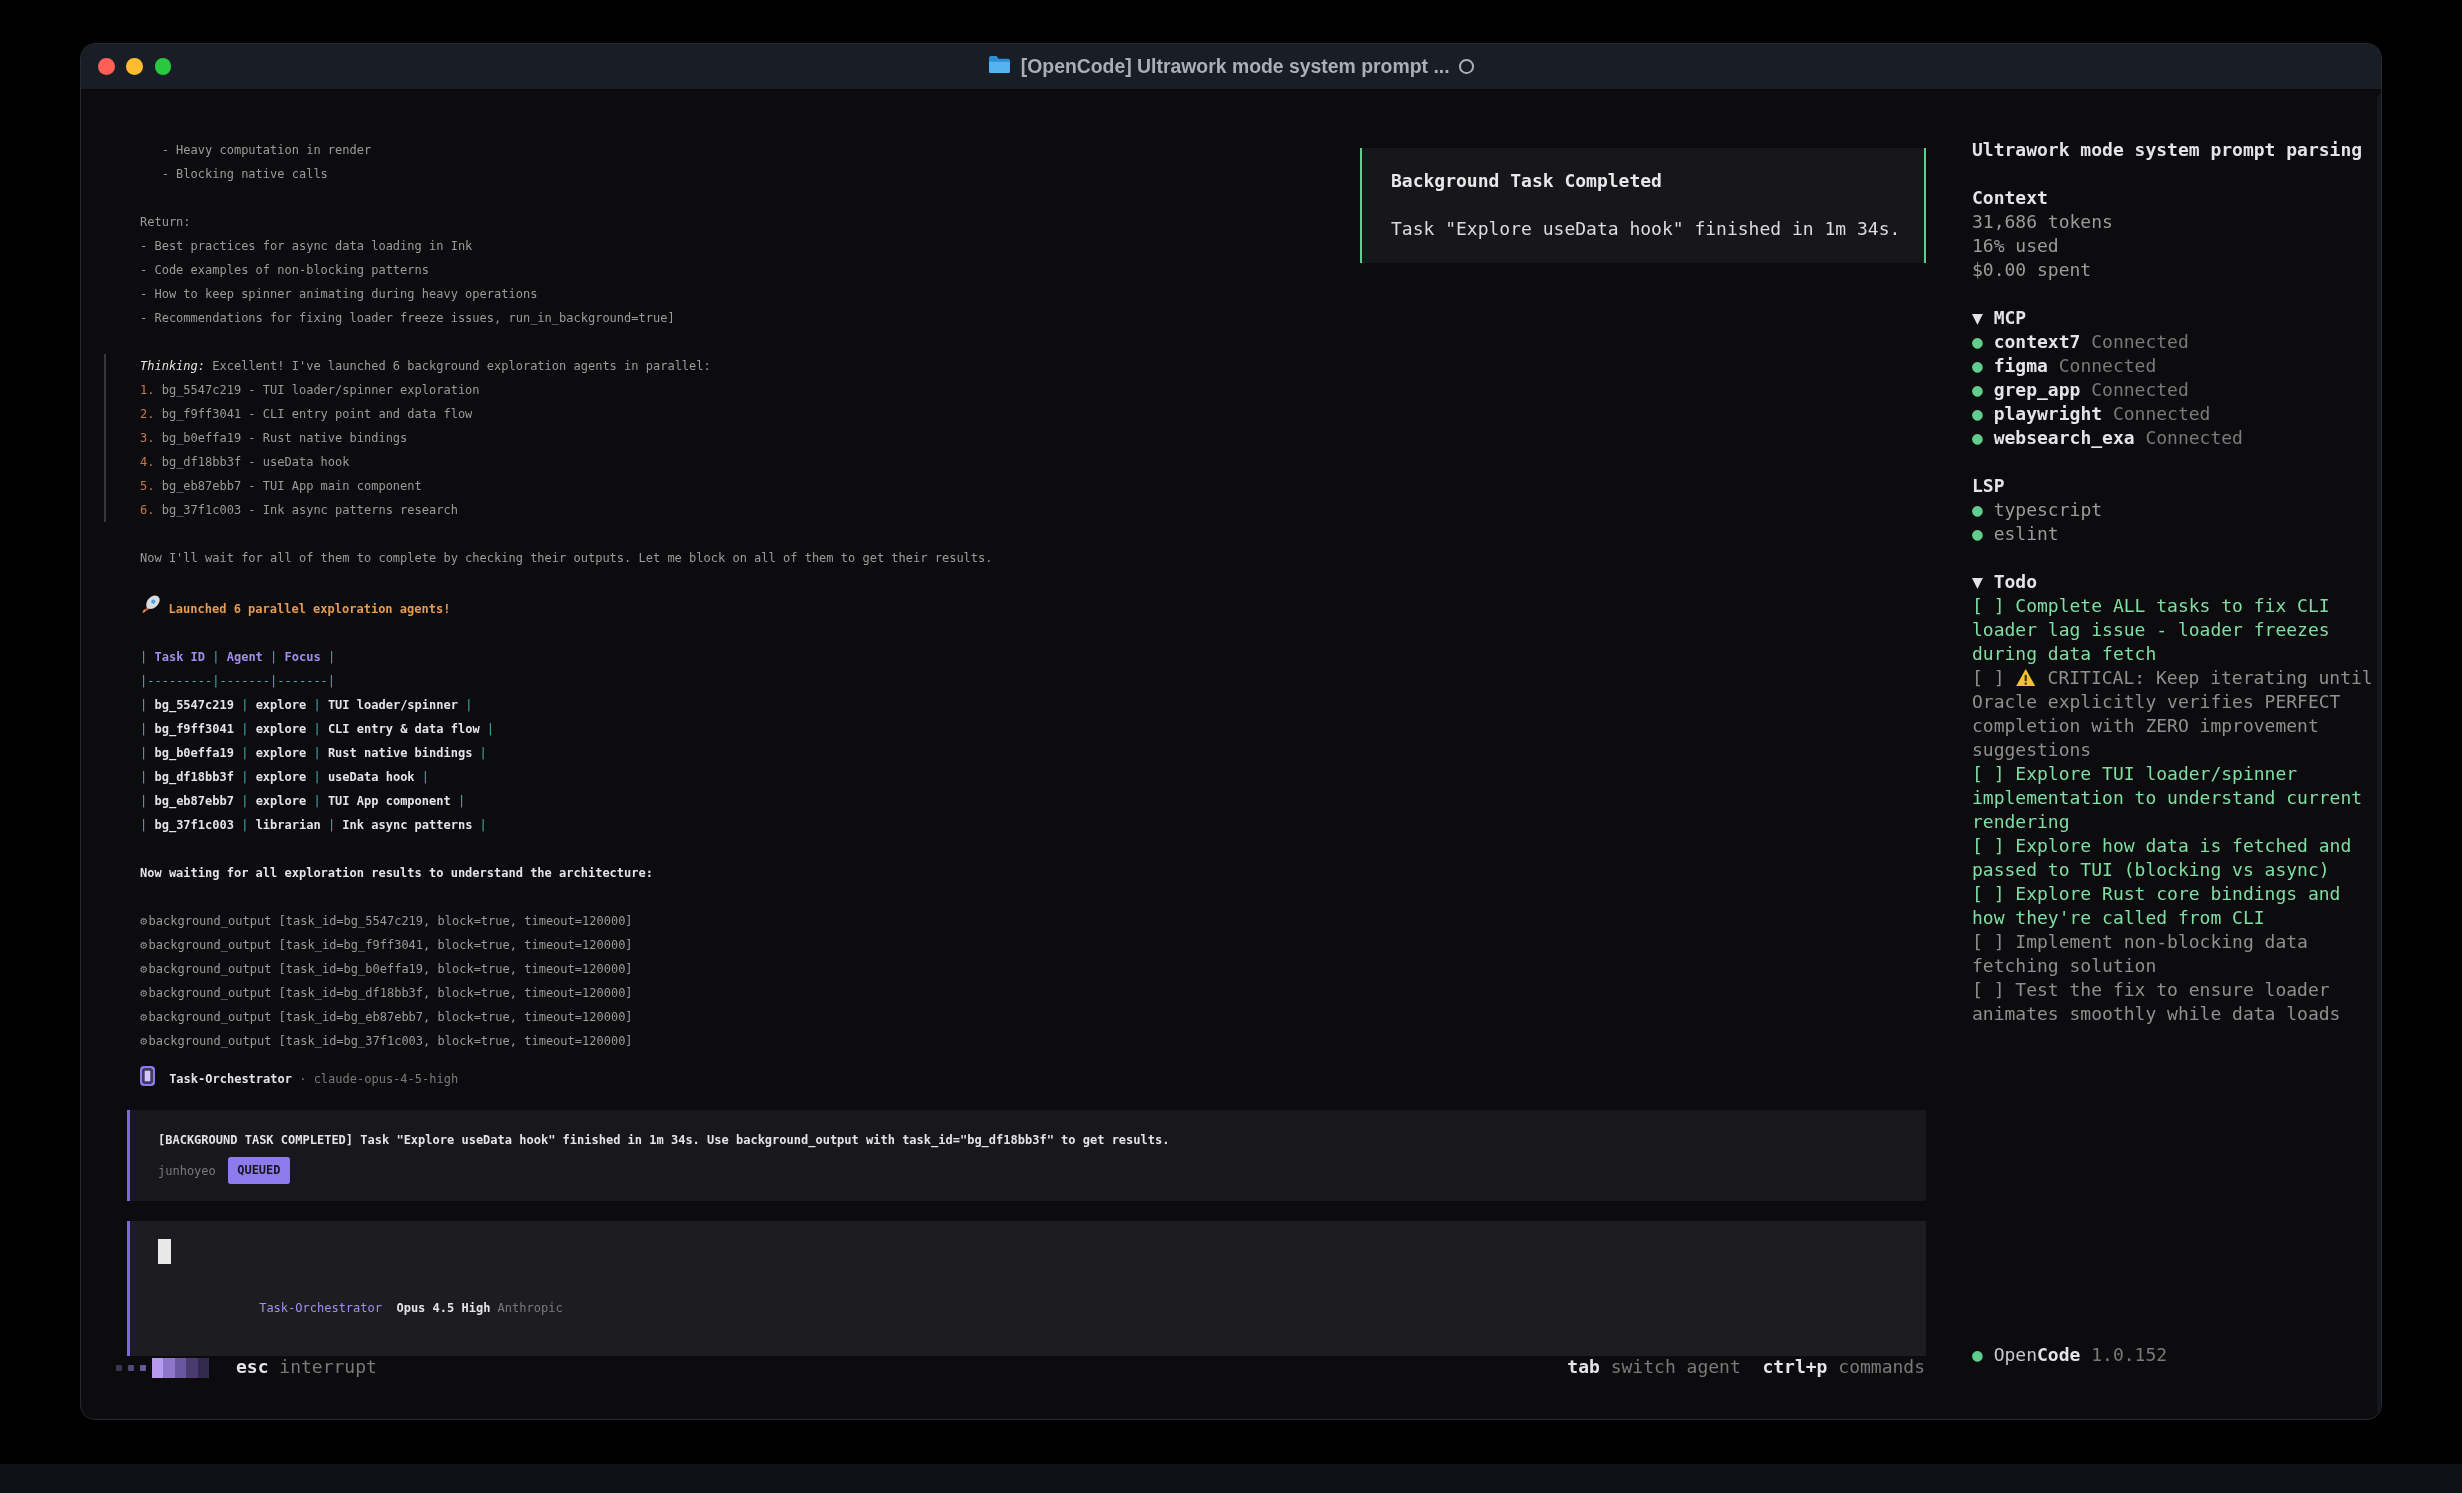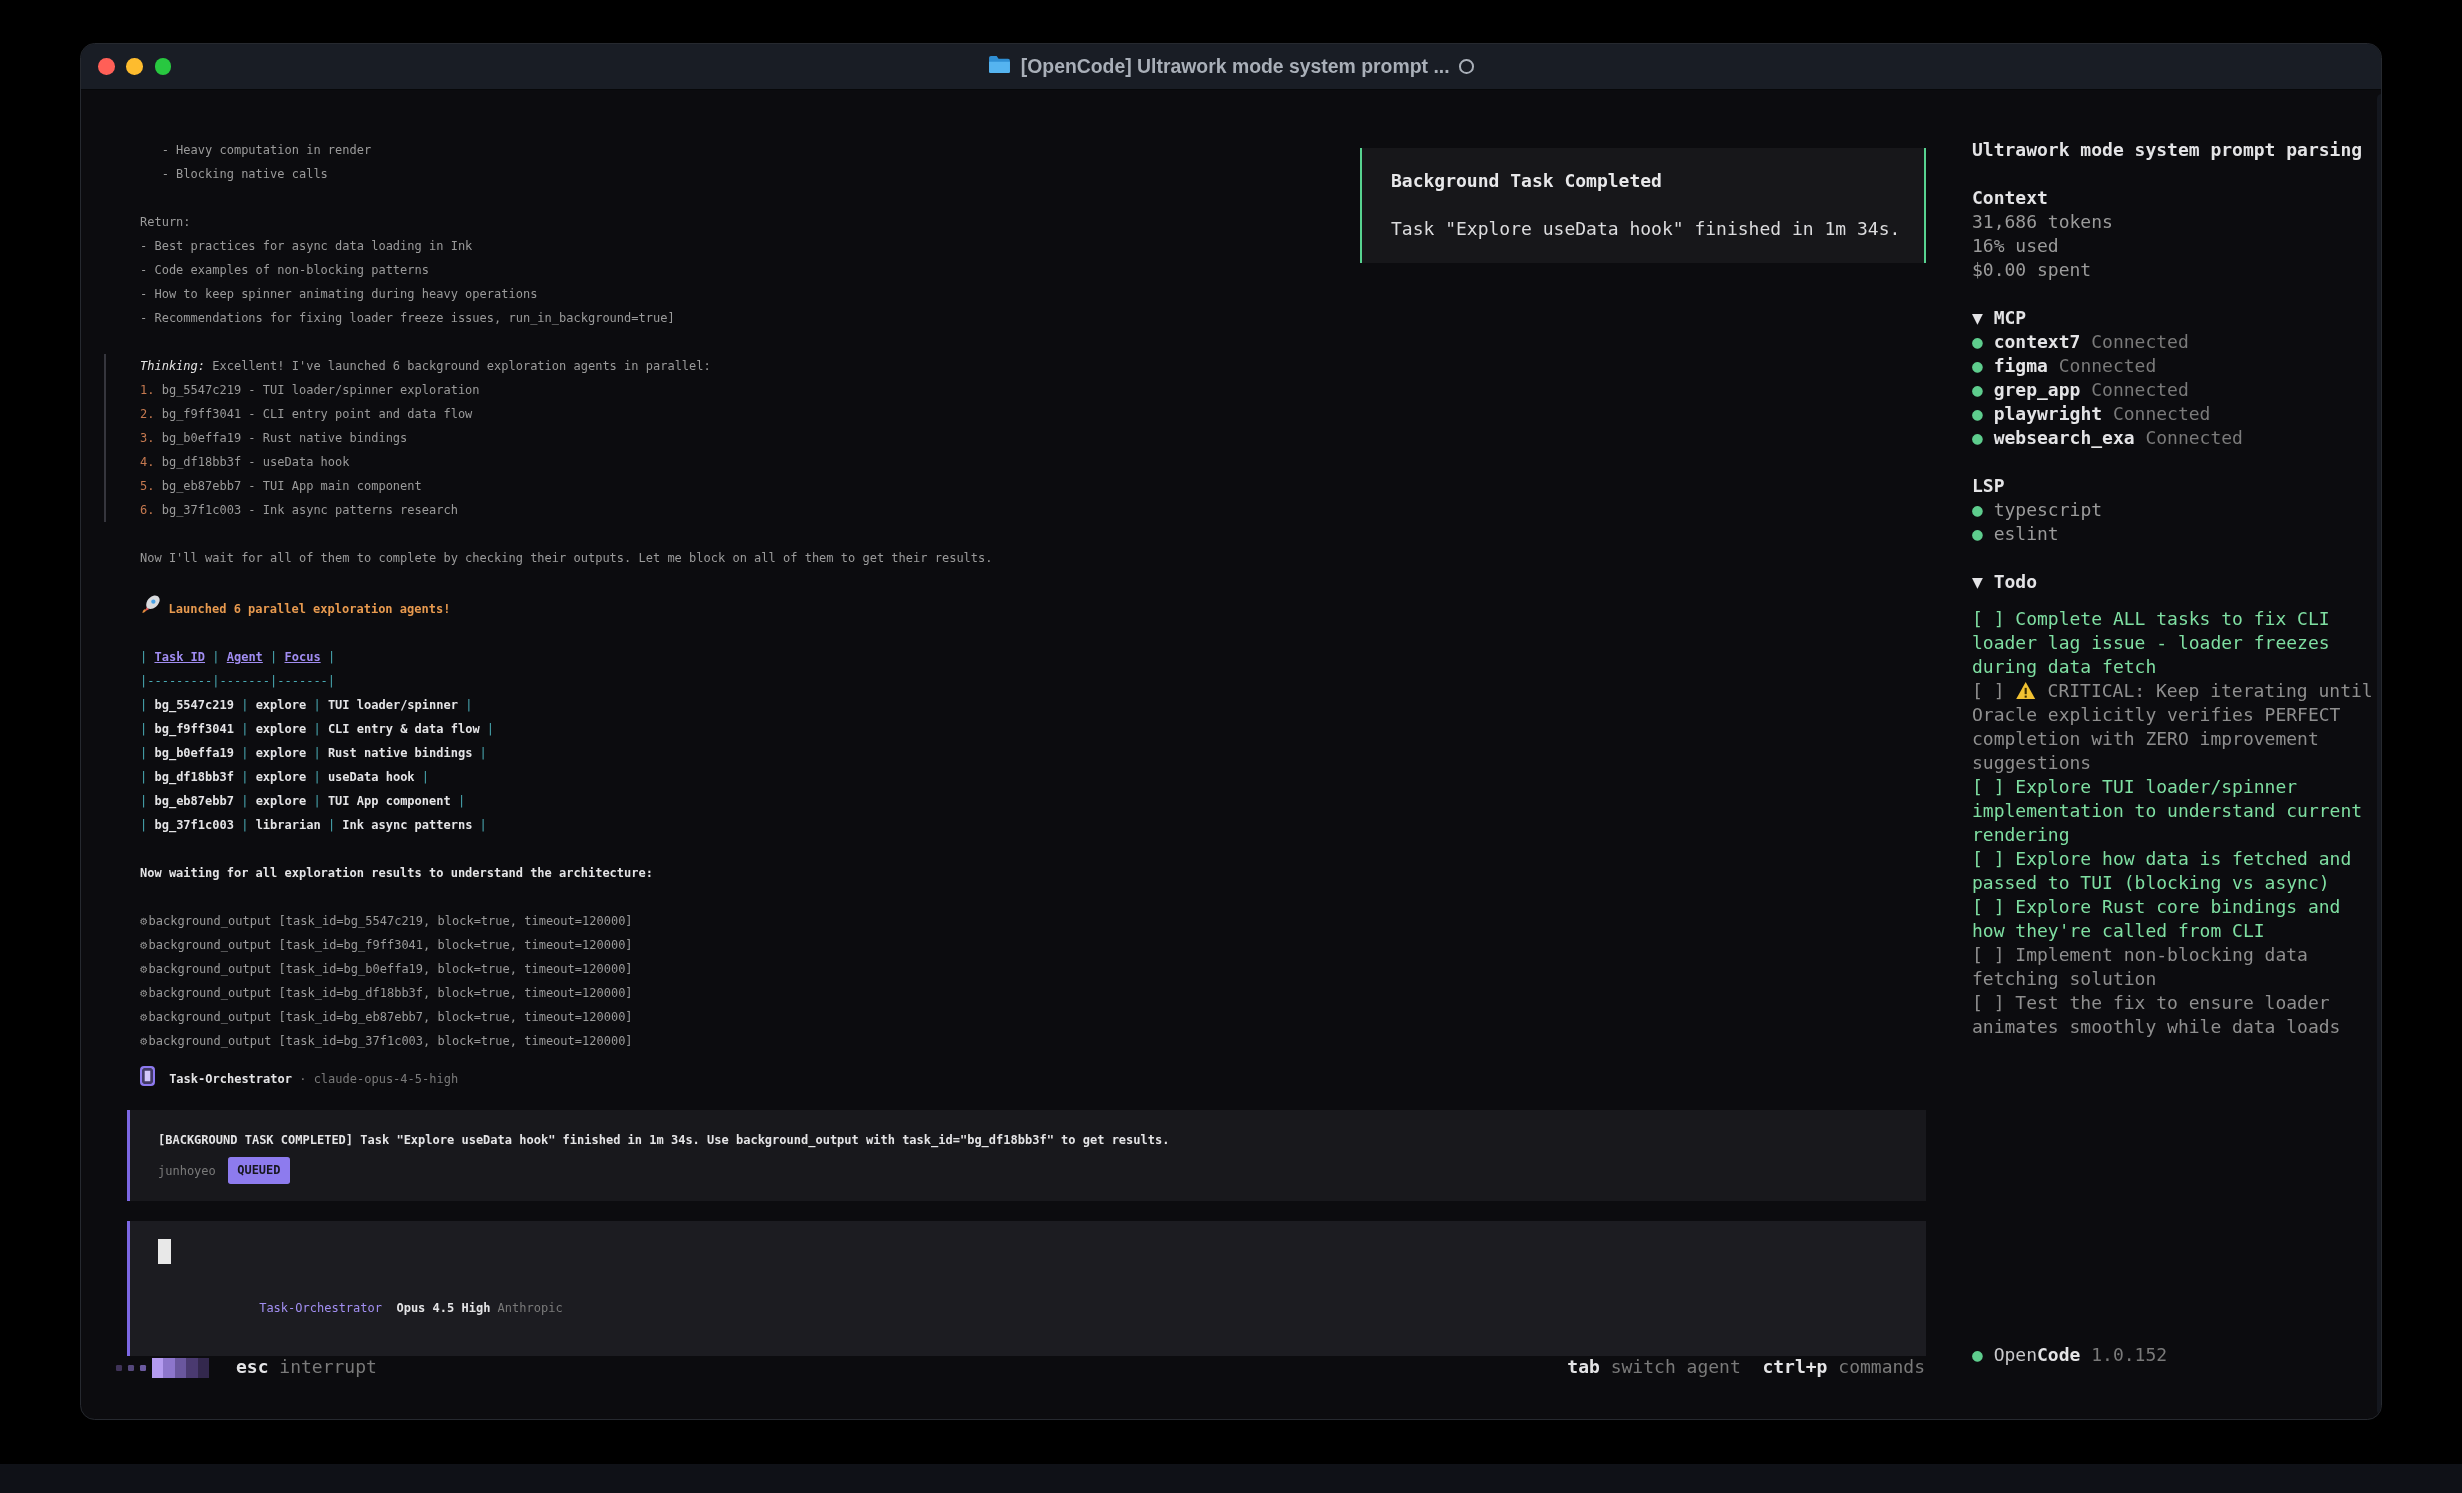--- a/index.html
+++ b/index.html
@@ -29,21 +29,21 @@
   .grp.think .ln { padding-left:34px; }
   .gap { height:24px; } .gap20 { height:13.4px; } .gap28 { height:19px; } .gap30 { height:20px; }
 
   .seg-g { color:#9b9b9b; }
   .seg-w { color:#e4e4e6; font-weight:bold; }
   .seg-dim { color:#7a7a7a; }
   .seg-th { color:#e5e5e5; font-style:italic; }
   .seg-num { color:#c57950; }
   .seg-or { color:#e89a4f; font-weight:bold; }
   .seg-tp { color:#49aab4; }
-  .seg-hd { color:#a18df2; font-weight:bold;text-decoration:underline; }
+  .seg-hd { color:#a18df2; font-weight:bold; }
   .seg-pur { color:#a28ff2; }
   .seg-grn { color:#5ecd8d; }
   .seg-lg { color:#c9c9cb; }
 
   .icon { display:inline-block; }
   .icon-gear { color:#8f8f8f; margin-right:1.3px; }
   .icon-rocket svg, .icon-warn svg { vertical-align:-2.7px; }
   .agent-sq { display:inline-block; width:14.7px; height:20px; border:2px solid #8d79f0; border-radius:4px;
               background:#d2c6fa; box-shadow:inset 0 0 0 2.7px #423a66; vertical-align:-2.7px; }
 
@@ -62,21 +62,21 @@
                padding:0 4px 0 35px; font-size:18px; }
   .sb-left { display:flex; align-items:center; gap:27px; }
   .sb-right { margin-left:auto; }
   .spinner { display:inline-flex; align-items:center; }
   .spinner .d { width:6px; height:6px; border-radius:1.3px; margin-right:6px; display:inline-block; }
   .d1{background:#3f3358;} .d2{background:#55487c;} .d3{background:#6b5aa0;}
   .spinner .b { width:11.4px; height:20px; display:inline-block; }
   .b1{background:#b49bf0;} .b2{background:#8d76cc;} .b3{background:#6a579e;} .b4{background:#4a3a70;} .b5{background:#33284d;}
 
   .sidebar { flex:1; position:relative; padding:48px 16px 0 43px; font-size:18px; line-height:24px;
-             display:flex; flex-direction:column;gap:13px; }
+             display:flex; flex-direction:column; }
   .todos { width:401px; }
   .todo { white-space:normal; word-wrap:break-word; width:401px; }
   .todo.tgreen { color:#7fdfa2; }
   .todo.tgray { color:#8f8f8f; }
   .sb-footer { margin-top:auto; margin-bottom:52px; }
   .track { position:absolute; right:2.7px; top:4px; bottom:4px; width:9.4px; background:#14171e; border-radius:4.7px; }
 
   .toast { position:absolute; left:1279px; top:104px; width:566px; height:115px; background:#17171a;
            border-left:2px solid #57d390; border-right:2px solid #57d390; padding:21.4px 0 0 29px;
            font-size:18px; line-height:24px; }

